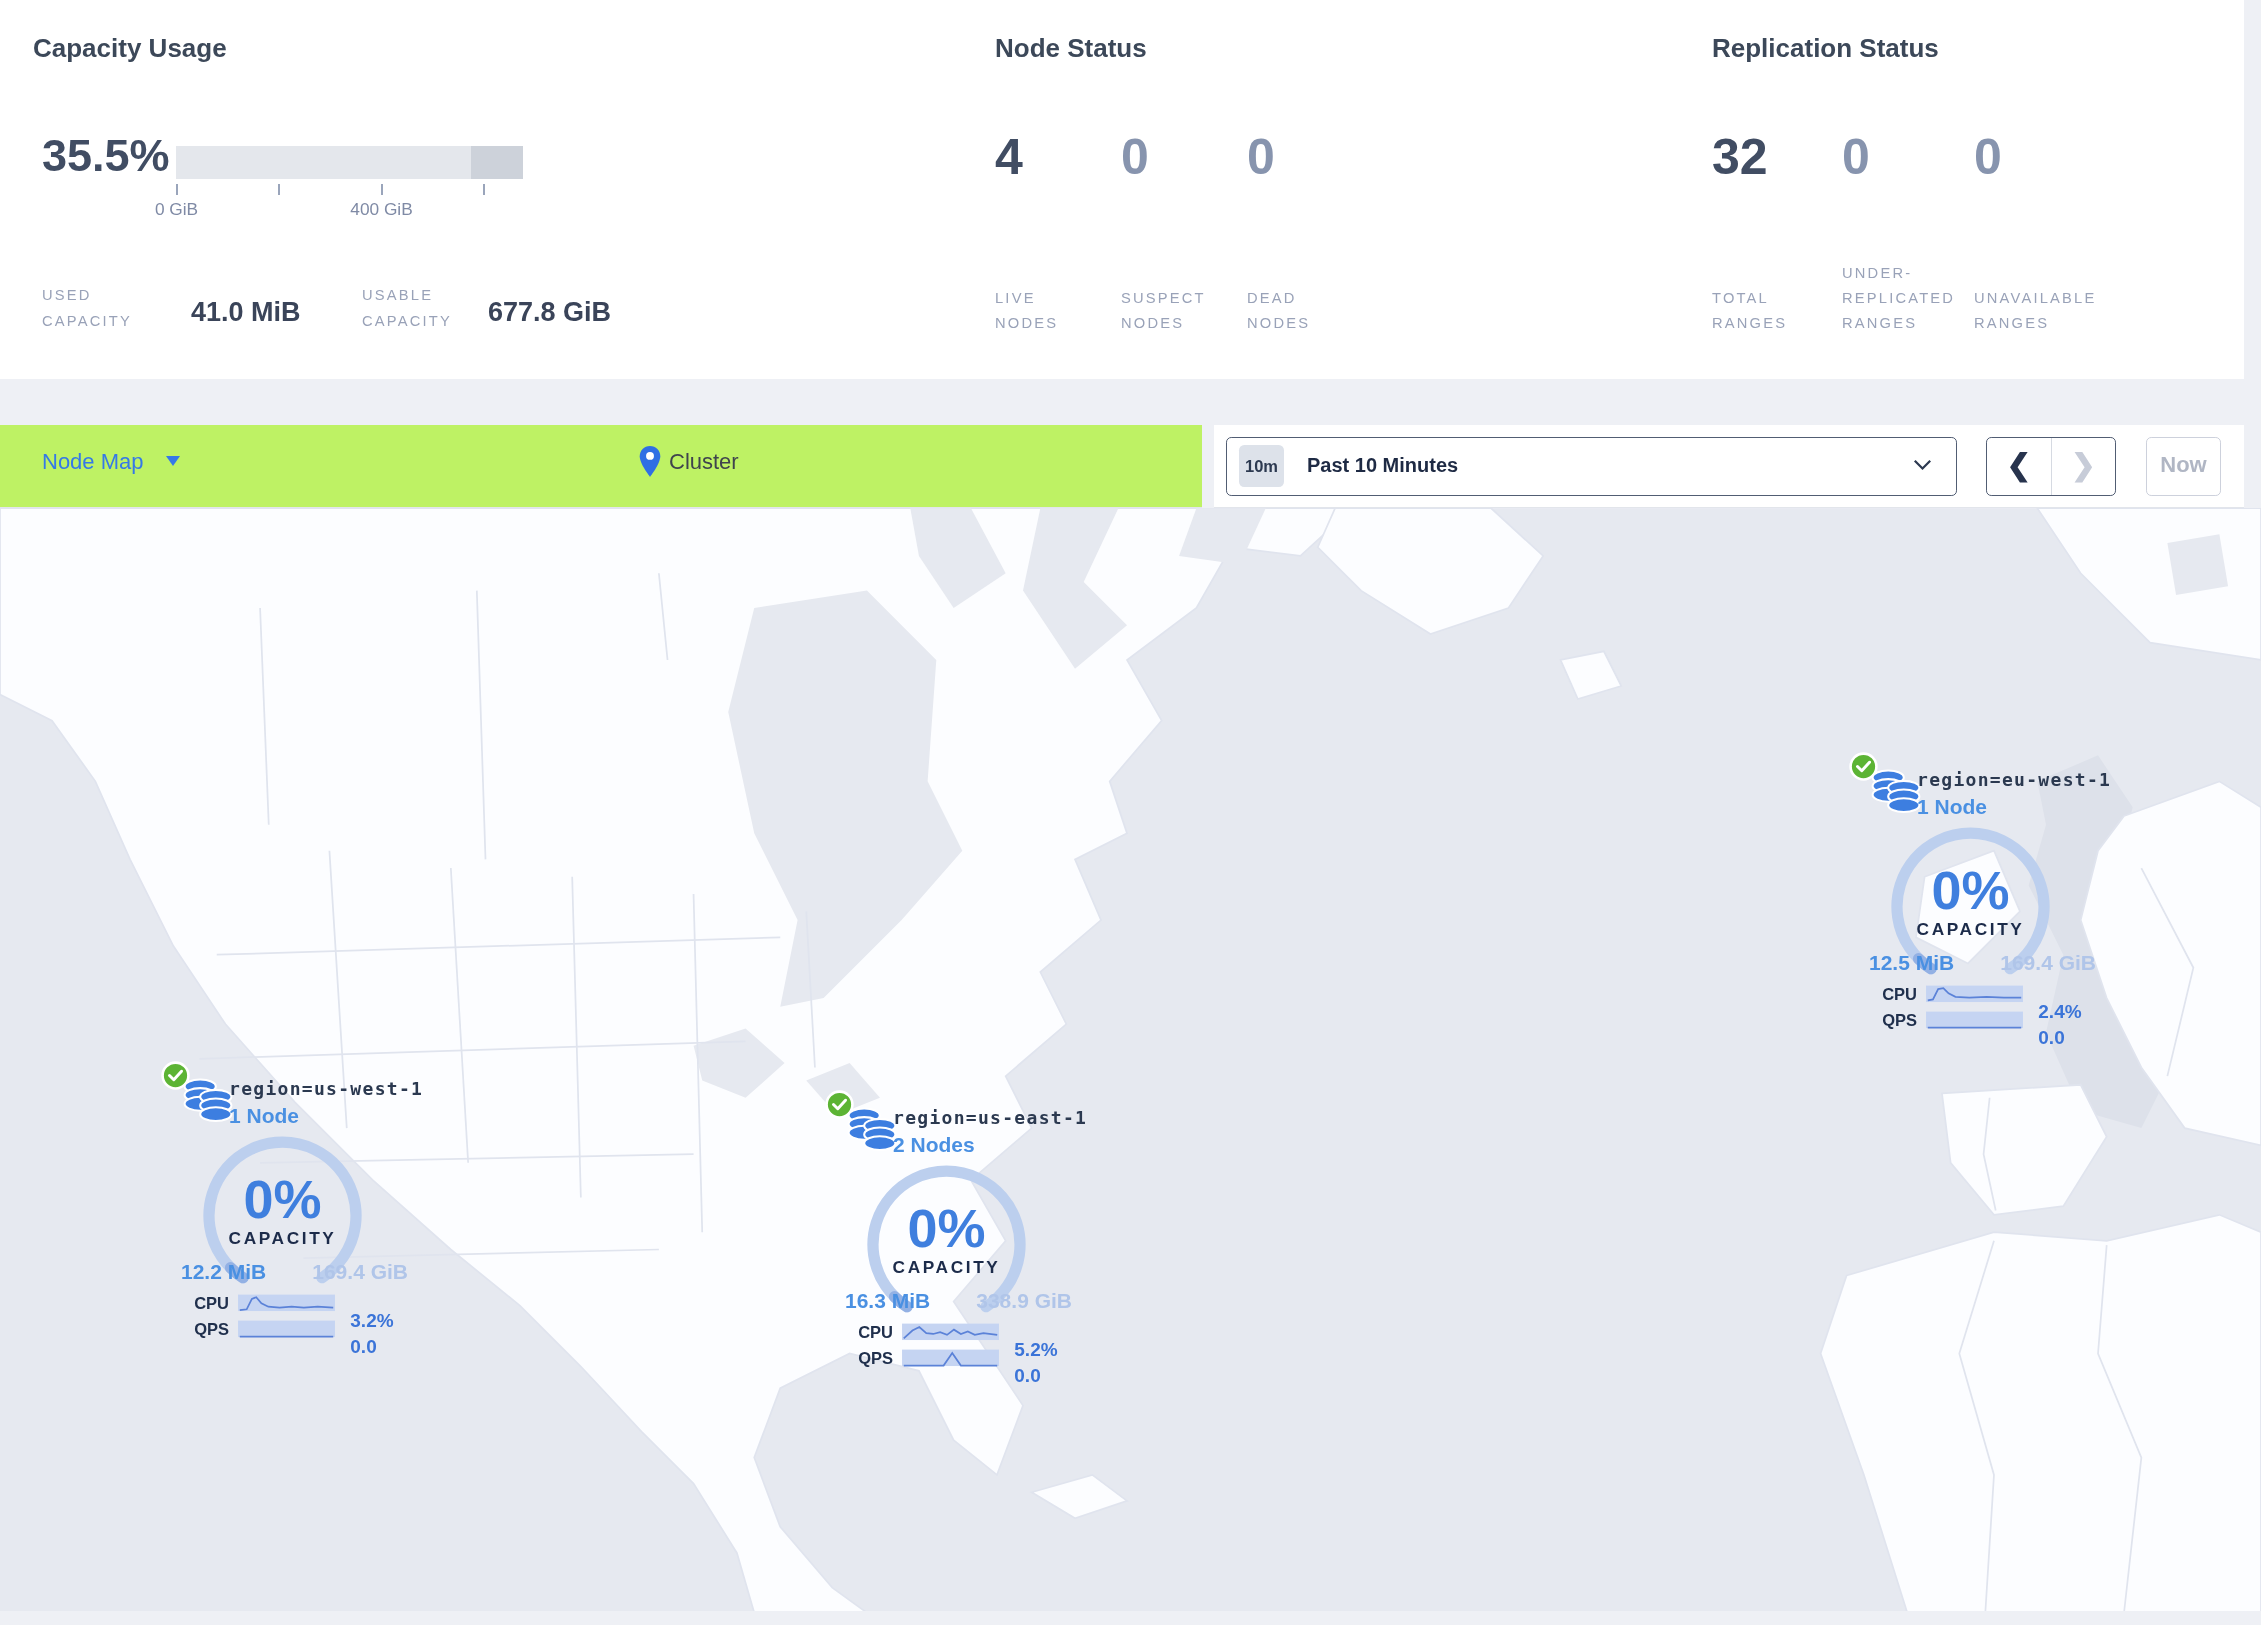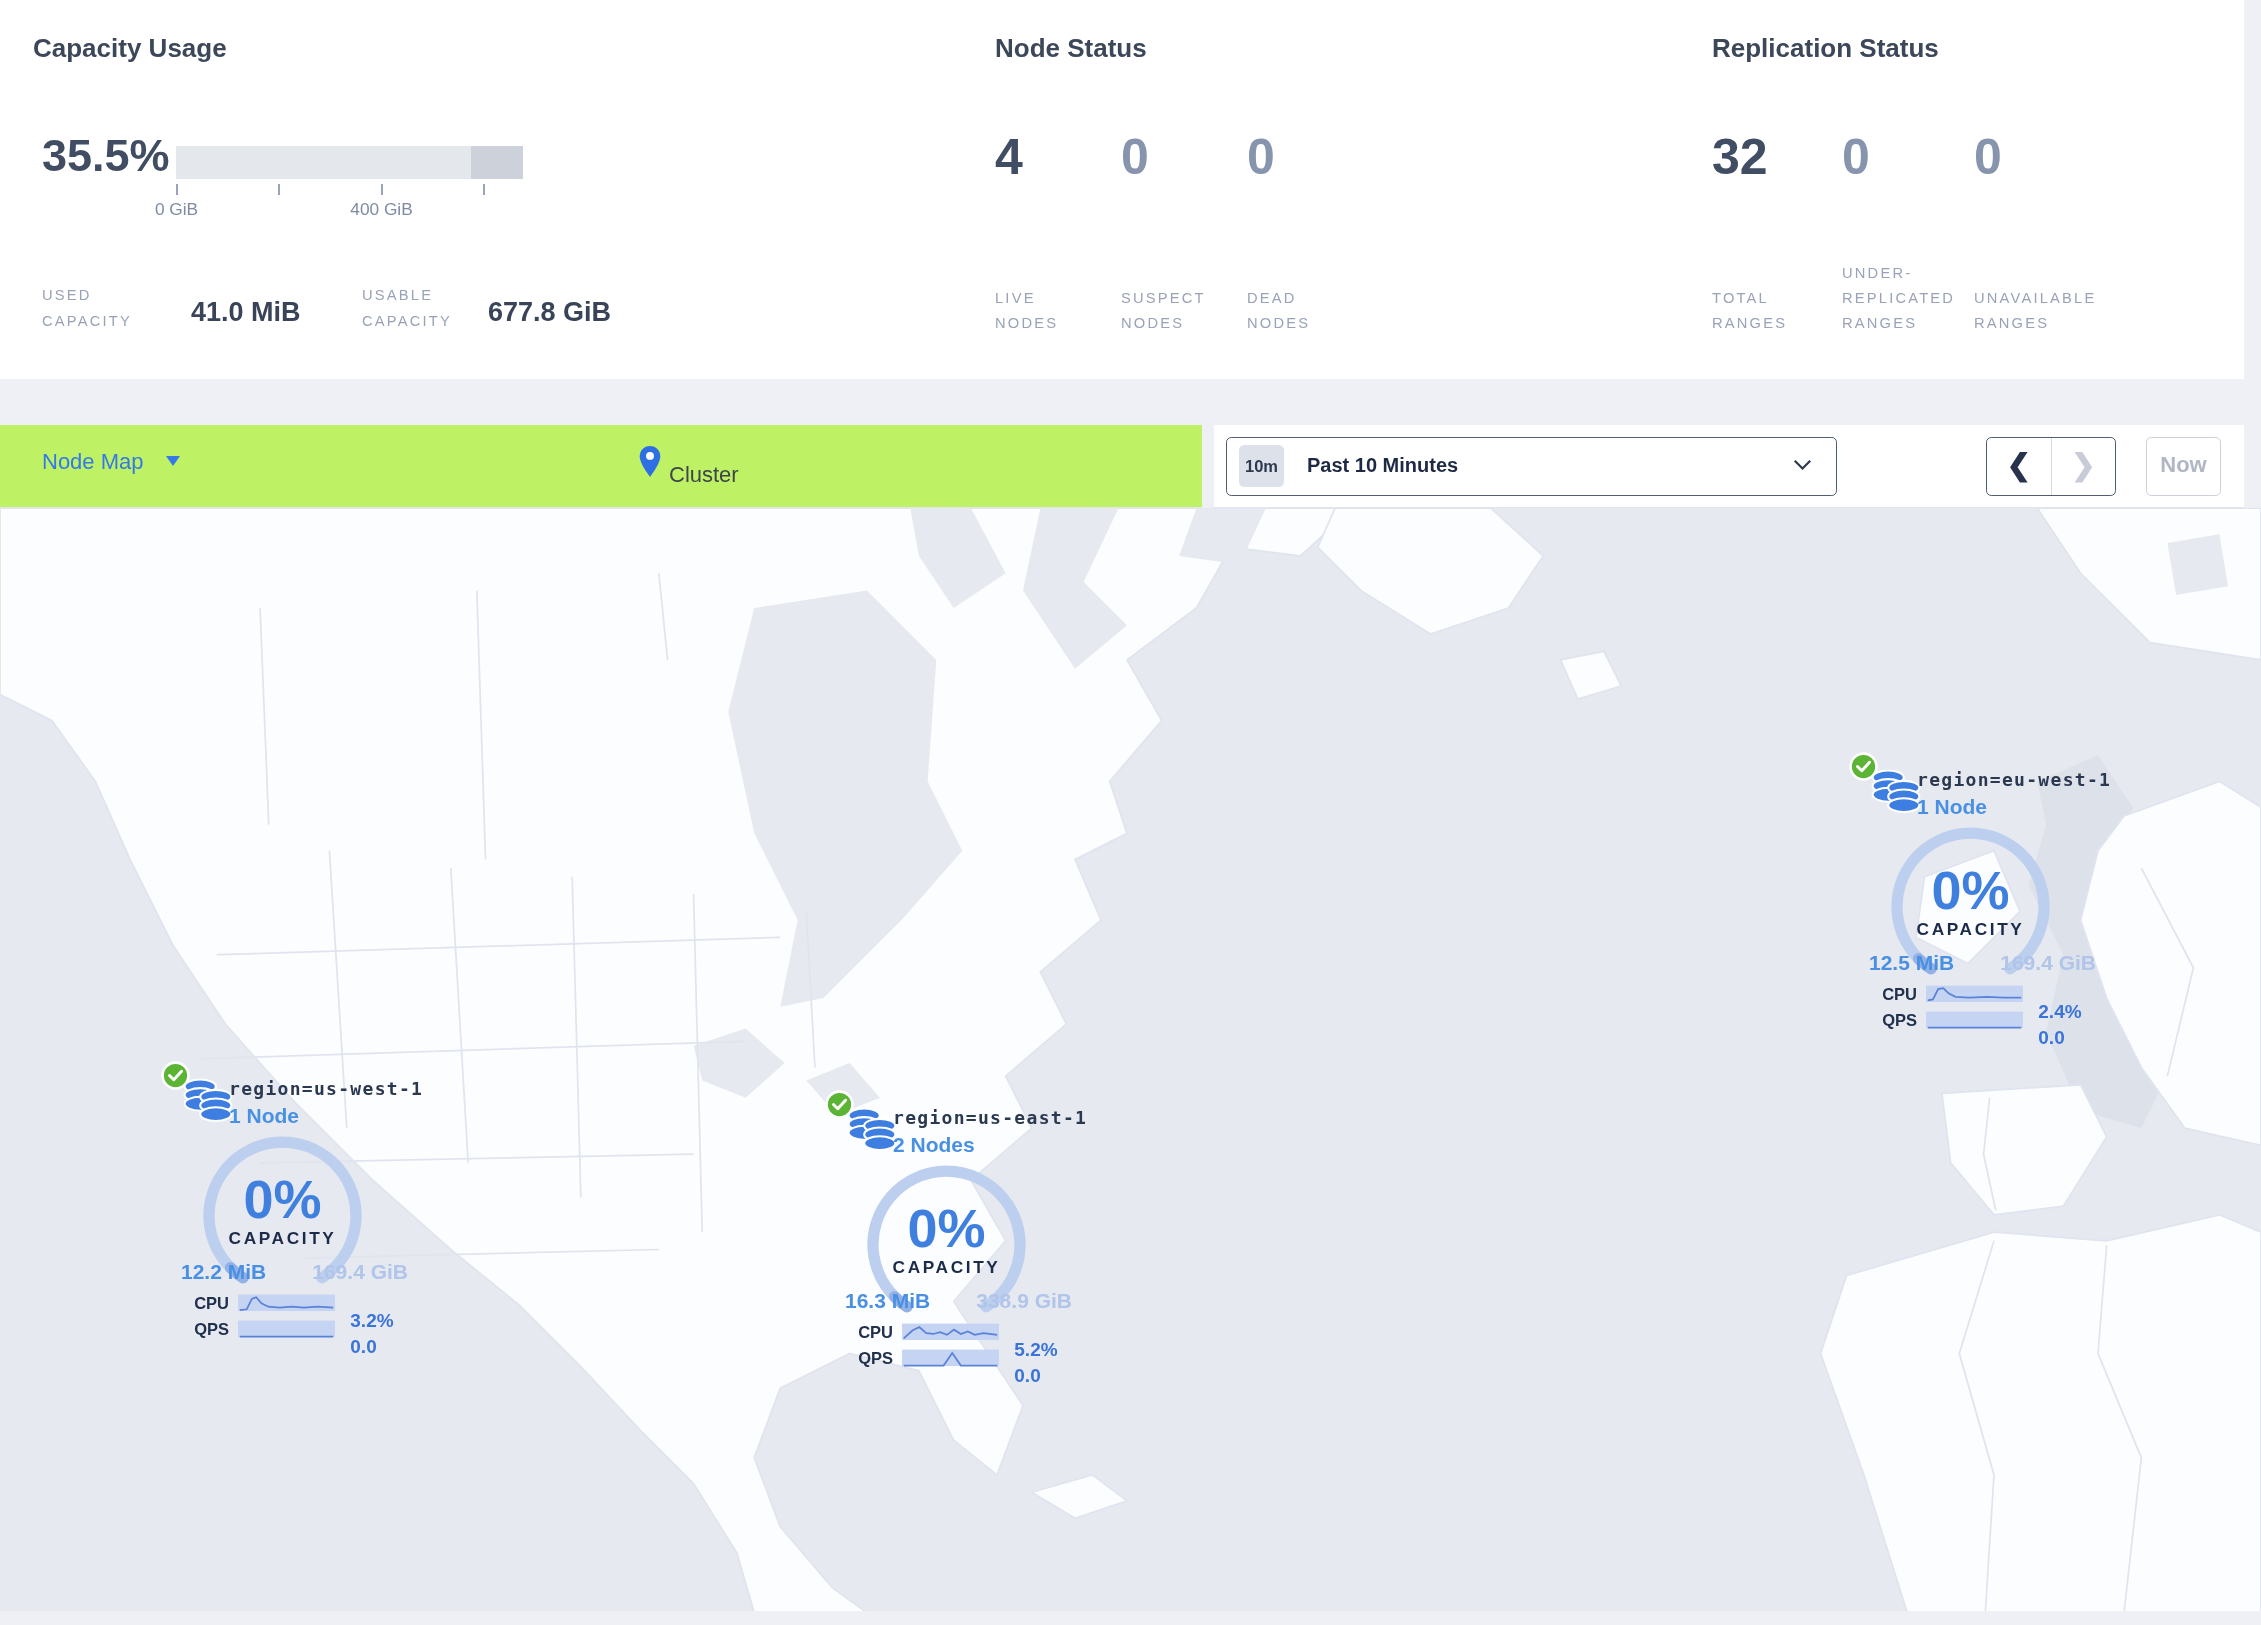--- a/index.html
+++ b/index.html
@@ -30,22 +30,22 @@
   #toolbar { position:absolute; left:0; top:425px; width:2261px; height:83px; background:#eef0f5; }
   #tb-left { position:absolute; left:0; top:0; width:1202px; height:83px; background:#bef264;
     border-bottom:0.9px solid #e2e5eb; }
   #tb-right { position:absolute; left:1214px; top:0; width:1030px; height:83px; background:#ffffff;
     border-bottom:0.9px solid #e2e5eb; }
   #view-dropdown { position:absolute; left:42px; top:24px; cursor:pointer; }
   #view-label { font-size:22px; color:#3579e8; }
   #view-caret { display:inline-block; margin-left:19px; width:0; height:0; vertical-align:3.5px;
     border-left:7.8px solid transparent; border-right:7.8px solid transparent; border-top:10.4px solid #3579e8; }
   #breadcrumb { position:absolute; left:638px; top:19px; height:38px; }
-  #crumb-label { position:absolute; left:31px; top:18px; font-size:22px; color:#3f444d; }
-  #time-box { position:absolute; left:12px; top:12px; width:611px; height:59px;
+  #crumb-label { position:absolute; left:31px; top:5px; font-size:22px; color:#3f444d; }
+  #time-box { position:absolute; left:12px; top:12px; width:731px; height:59px;
     border:1.7px solid #515d73; border-radius:5.2px; background:#fff; }
   #time-badge { position:absolute; left:12px; top:7px; width:45px; height:42px; background:#dde2ea;
     border-radius:5.2px; font-size:16.5px; font-weight:700; color:#2c3950; text-align:center; line-height:42px; }
   #time-label { position:absolute; left:80px; top:15.6px; font-size:20px; font-weight:700; color:#1e2a44; }
   #time-chev { position:absolute; right:24px; top:21px; }
   #arrow-group { position:absolute; left:772px; top:12px; width:130px; height:59px;
     border:1.7px solid #515d73; border-radius:5.2px; background:#fff; display:flex; }
   .arrow-cell { flex:1; text-align:center; line-height:54px; font-size:29.5px; font-weight:700; cursor:pointer; }
   #arrow-prev { color:#27334d; border-right:0.9px solid #d6dae2; }
   #arrow-next { color:#c7ccd8; }

